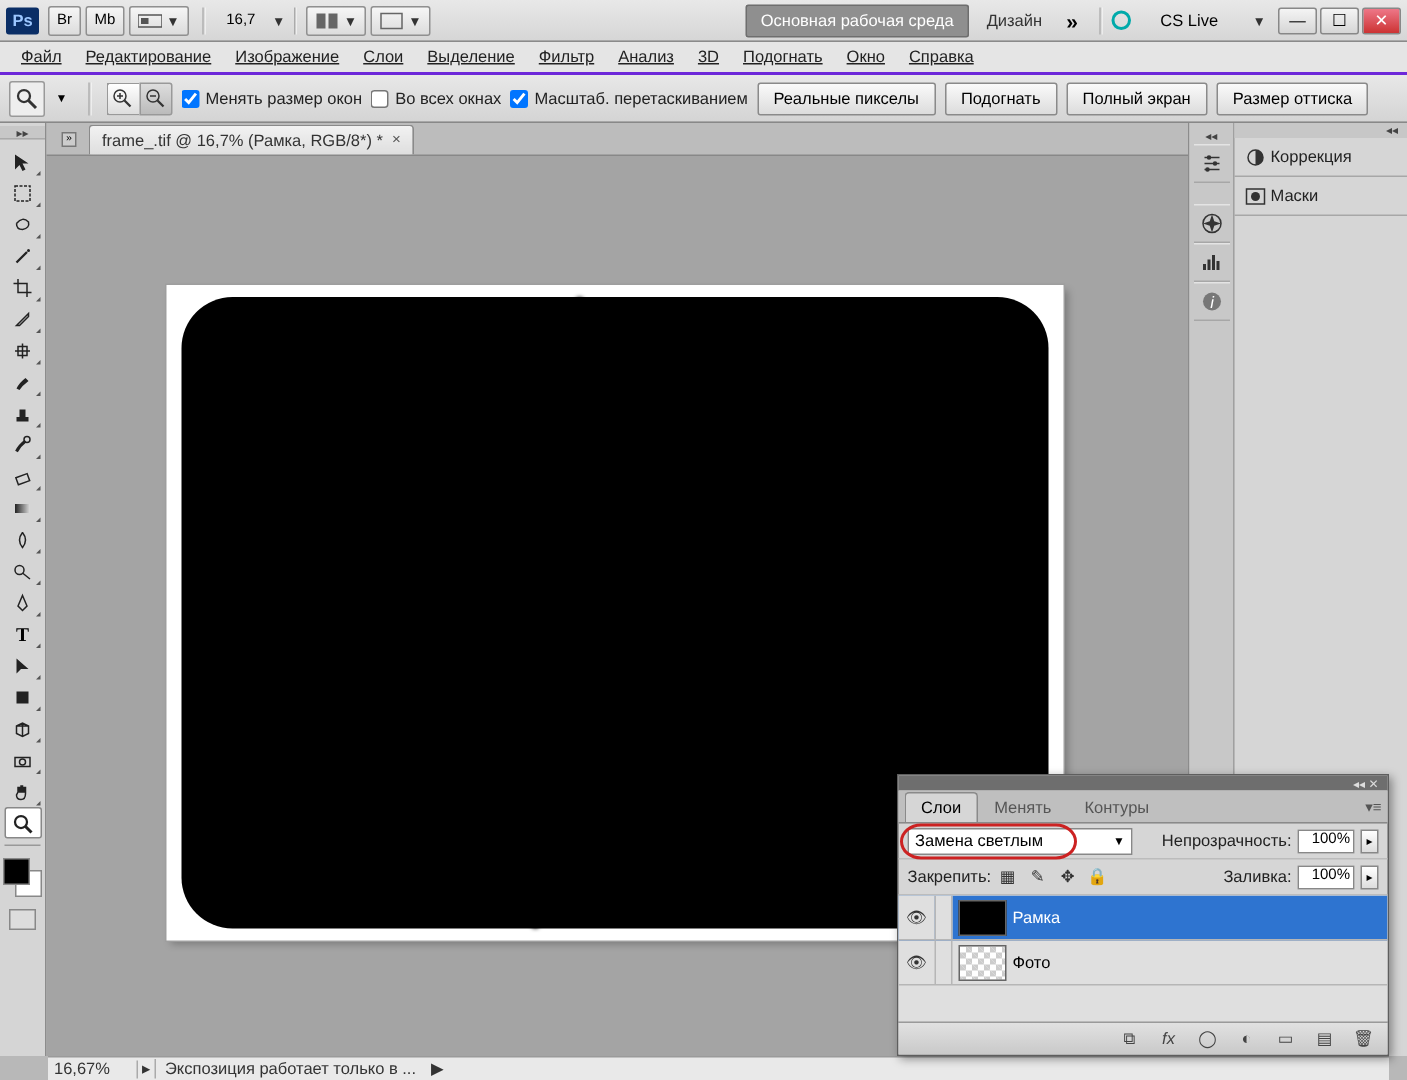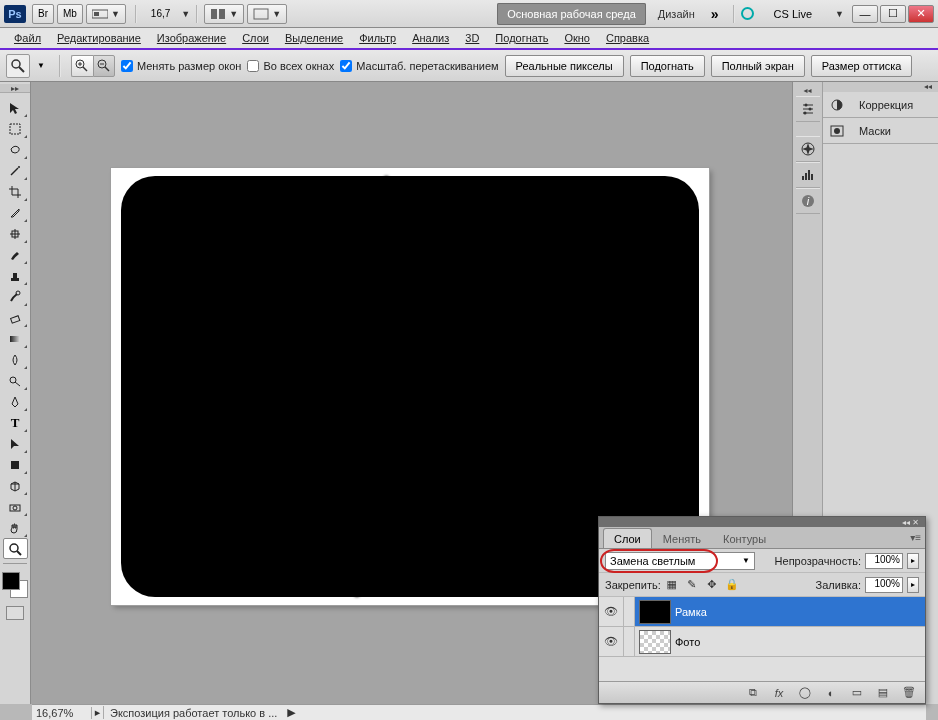--- a/index.html
+++ b/index.html
@@ -89,21 +89,21 @@
   }
 
   
   .rightdock { width:146px; background:#d6d6d6; border-left:1px solid #8c8c8c; display:flex; }
   .rightdock .iconcol { width:30px;background:#c8c8c8;border-right:1px solid #a0a0a0;display:flex;flex-direction:column;align-items:center;padding-top:4px;gap:0;}
   .rightdock .iconcol .topx{height:10px;font-size:8px;color:#444;}
   .rightdock .iconcol .ib{width:24px;height:26px;display:flex;align-items:center;justify-content:center;border-top:1px solid #e4e4e4;border-bottom:1px solid #a7a7a7;}
   .rightdock .iconcol .gapspace{height:14px;}
   .rightdock .panelcol{flex:1;display:flex;flex-direction:column;}
   .rightdock .panelcol .topx{height:10px;font-size:8px;color:#444;text-align:right;padding-right:6px;background:#c7c7c7;}
-  .rightdock .prow{height:26px;border-bottom:1px solid #a7a7a7;display:flex;align-items:center;gap:14px;padding:0 6px;color:#222;}
+  .rightdock .prow{height:26px;border-bottom:1px solid #a7a7a7;display:flex;align-items:center;gap:2px;padding:0 6px;color:#222;}
   .rightdock .prow .picon{width:16px;height:16px;display:flex;align-items:center;justify-content:center;}
 
   
   .layers-panel {
     position:absolute; left:598px; top:516px; width:328px; height:188px;
     background:#d6d6d6; border:1px solid #5e5e5e; box-shadow:2px 2px 6px rgba(0,0,0,0.4);
     display:flex;flex-direction:column; z-index:50;
   }
   .layers-panel .lp-top{height:10px;background:#6e6e6e;display:flex;justify-content:flex-end;align-items:center;padding-right:6px;color:#ddd;font-size:8px;}
   .layers-panel .lp-tabs{height:22px;background:#bfbfbf;border-bottom:1px solid #8a8a8a;display:flex;align-items:flex-end;padding-left:4px;}
@@ -414,20 +414,27 @@
       </div>
     <div class="tsep"></div>
     <div class="swatches">
       <div class="bg"></div>
       <div class="fg"></div>
     </div>
     <div class="qm"></div>
   </div>
 
   <div class="doczone">
+    <div class="doctab-row">
+      <div class="expandleft">»</div>
+      <div class="doctab">
+        <span>frame_.tif @ 16,7% (Рамка, RGB/8*) *</span>
+        <span class="x">×</span>
+      </div>
+    </div>
     <div class="canvas-area">
       <div class="paper">
         <div class="roughrect"></div>
       </div>
     </div>
   </div>
 
   <div class="rightdock">
     <div class="iconcol">
       <div class="topx">◂◂</div>

